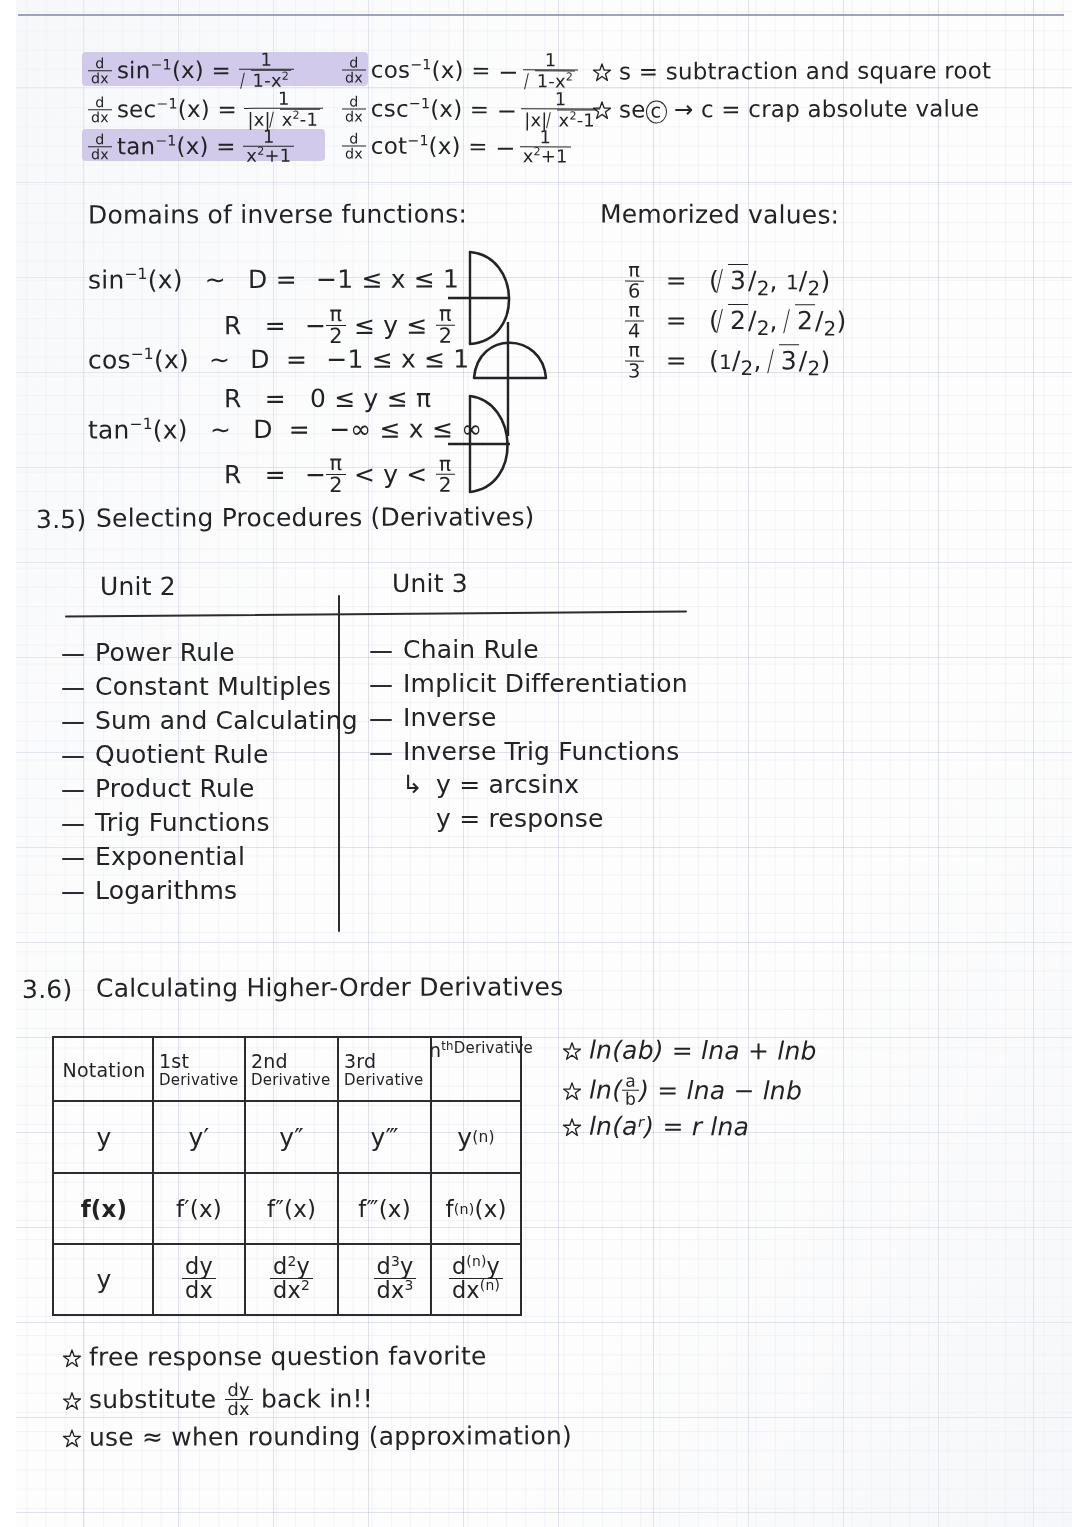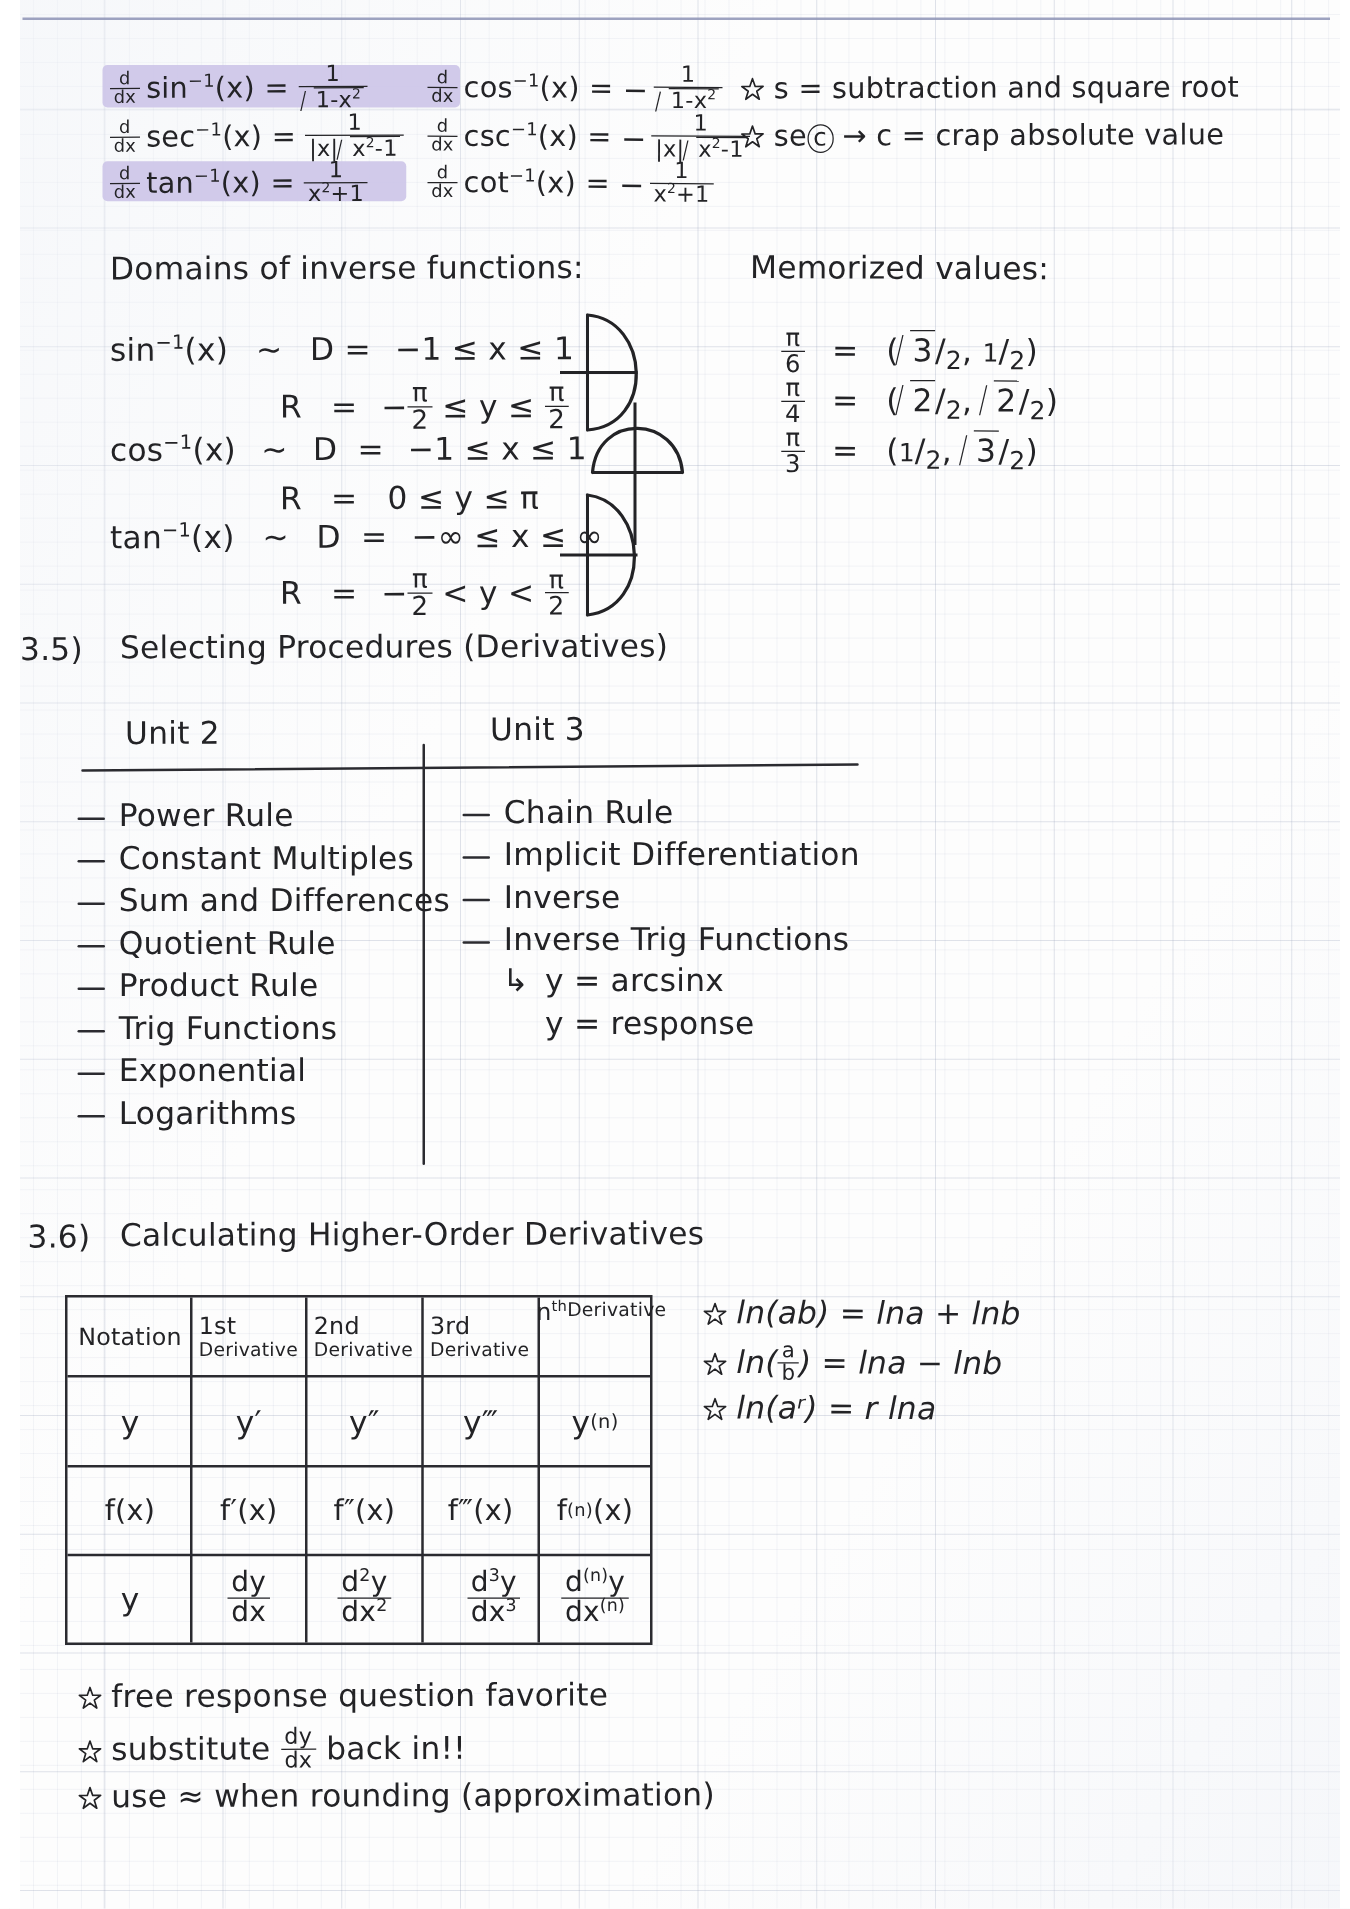--- a/index.html
+++ b/index.html
@@ -313,33 +313,33 @@
 
   <div class="hw sz-lg w2" style="left:625px;top:342px;">
     <span class="frac" style="font-size:1.25em;">
       <span class="num">π</span>
       <span class="den">3</span>
     </span>
     <span style="padding:0 14px;">=</span>
     <span>(<sup style="font-size:.8em;vertical-align:baseline;">1</sup>/<sub style="font-size:.8em;">2</sub>, <span class="sqrt"><span class="rad">3</span></span>/<sub style="font-size:.8em;">2</sub>)</span>
   </div>
 
-  <div class="hw sz-lg w3" style="left:16px;top:505px;">3.5)</div>
+  <div class="hw sz-lg w3" style="left:36px;top:505px;">3.5)</div>
   <div class="hw sz-lg w3" style="left:96px;top:503px;">Selecting Procedures (Derivatives)</div>
 
   <div class="hw sz-lg w3" style="left:100px;top:572px;">Unit 2</div>
   <div class="hw sz-lg w3" style="left:392px;top:569px;">Unit 3</div>
 
   <div class="hline" style="left:65px;top:613px;width:622px;transform:rotate(-.45deg);"></div>
   <div class="vline" style="left:338px;top:595px;height:337px;"></div>
 
   <div id="unit2-list" style="position:absolute;left:62px;top:638px;">
       <div class="hw sz-lg li" style="position: relative; height: 34px;"><span class="dash"></span><span>Power Rule</span></div>
       <div class="hw sz-lg li" style="position: relative; height: 34px;"><span class="dash"></span><span>Constant Multiples</span></div>
-      <div class="hw sz-lg li" style="position: relative; height: 34px;"><span class="dash"></span><span>Sum and Differences</span></div>
+      <div class="hw sz-lg li" style="position: relative; height: 34px;"><span class="dash"></span><span>Sum and Calculating</span></div>
       <div class="hw sz-lg li" style="position: relative; height: 34px;"><span class="dash"></span><span>Quotient Rule</span></div>
       <div class="hw sz-lg li" style="position: relative; height: 34px;"><span class="dash"></span><span>Product Rule</span></div>
       <div class="hw sz-lg li" style="position: relative; height: 34px;"><span class="dash"></span><span>Trig Functions</span></div>
       <div class="hw sz-lg li" style="position: relative; height: 34px;"><span class="dash"></span><span>Exponential</span></div>
       <div class="hw sz-lg li" style="position: relative; height: 34px;"><span class="dash"></span><span>Logarithms</span></div>
     </div>
 
   <div id="unit3-list" style="position:absolute;left:370px;top:635px;">
       <div class="hw sz-lg li" style="position: relative; height: 34px;"><span class="dash"></span><span>Chain Rule</span></div>
       <div class="hw sz-lg li" style="position: relative; height: 34px;"><span class="dash"></span><span>Implicit Differentiation</span></div>
@@ -382,21 +382,21 @@
       <span><span>n</span><sup>th</sup></span>
       <span class="sz-xs">Derivative</span>
     </div>
 
     <div class="cell hw sz-lg" style="left:2px;top:64px;width:96px;height:70px;">y</div>
     <div class="cell hw sz-lg" style="left:100px;top:64px;width:90px;height:70px;">y′</div>
     <div class="cell hw sz-lg" style="left:192px;top:64px;width:91px;height:70px;">y″</div>
     <div class="cell hw sz-lg" style="left:285px;top:64px;width:91px;height:70px;">y‴</div>
     <div class="cell hw sz-lg" style="left:378px;top:64px;width:88px;height:70px;">y<sup>(n)</sup></div>
 
-    <div class="cell hw sz-md" style="left:2px;top:136px;width:96px;height:69px;">f(x)</div>
+    <div class="cell hw sz-md" style="left:2px;top:136px;width:96px;height:69px;font-weight:bold;">f(x)</div>
     <div class="cell hw sz-md" style="left:100px;top:136px;width:90px;height:69px;">f′(x)</div>
     <div class="cell hw sz-md" style="left:192px;top:136px;width:91px;height:69px;">f″(x)</div>
     <div class="cell hw sz-md" style="left:285px;top:136px;width:91px;height:69px;">f‴(x)</div>
     <div class="cell hw sz-md" style="left:378px;top:136px;width:88px;height:69px;">f<sup>(n)</sup>(x)</div>
 
     <div class="cell hw sz-lg" style="left:2px;top:207px;width:96px;height:69px;">y</div>
     <div class="cell hw sz-md" style="left:100px;top:207px;width:90px;height:69px;">
       <span class="frac big" style="font-size:1.25em;">
           <span class="num">dy</span>
           <span class="den">dx</span>

